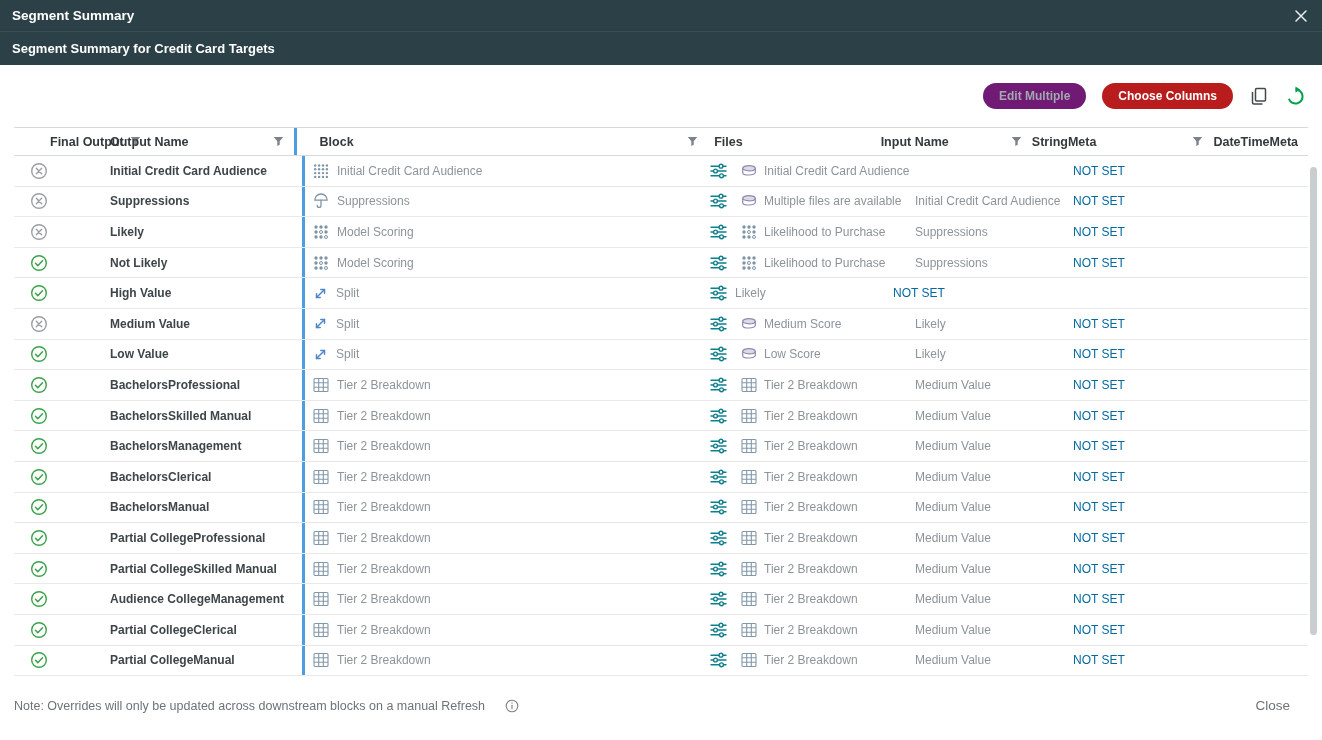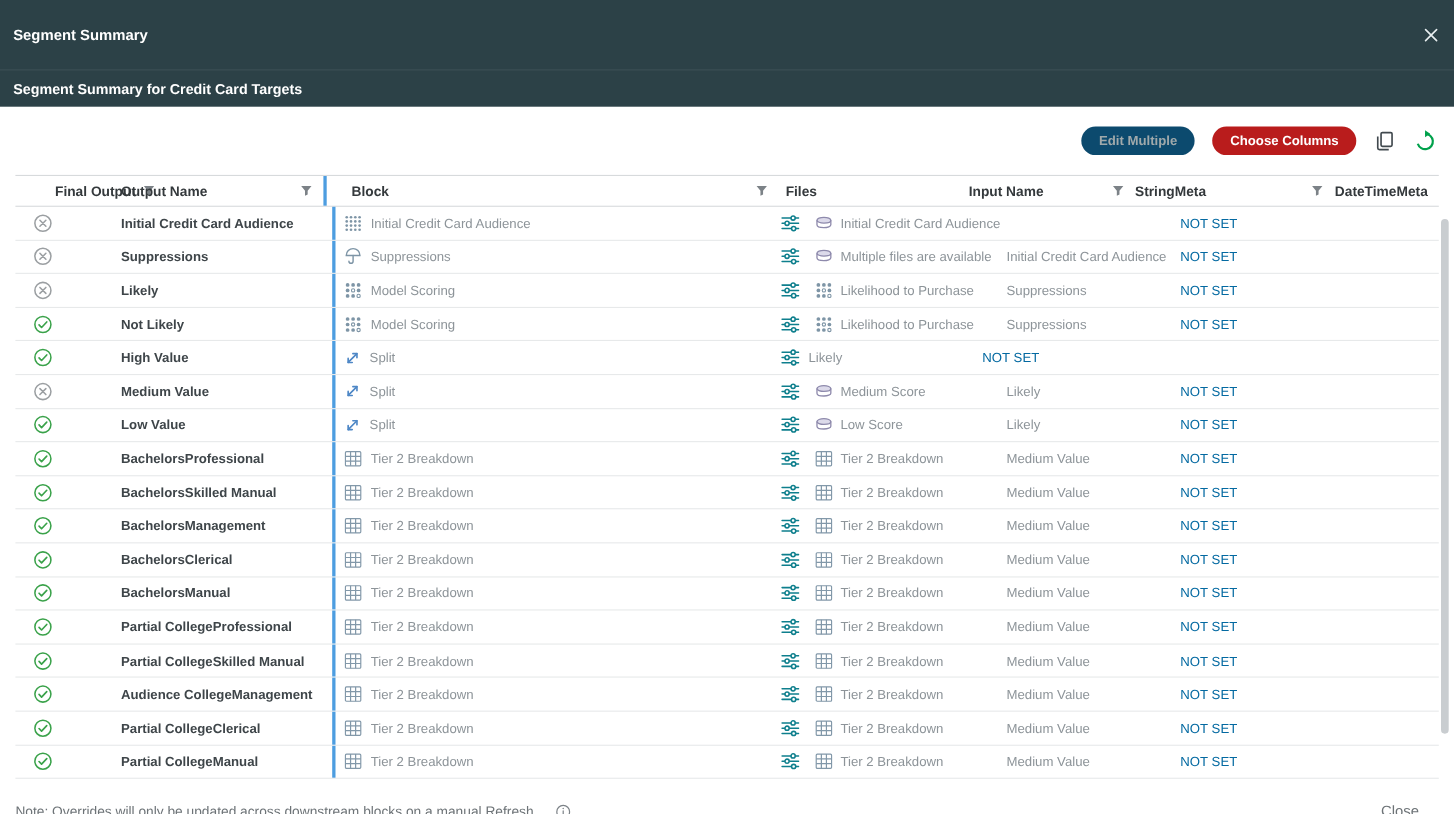--- a/index.html
+++ b/index.html
@@ -2,30 +2,30 @@
 <html><head>
 <meta charset="utf-8">
 <style>
   html,body{margin:0;padding:0;}
   body{
     width:1322px;height:740px;overflow:hidden;background:#ffffff;
     font-family:"Liberation Sans", sans-serif;-webkit-font-smoothing:antialiased;
   }
   
   .modal-header{background:#2c4147;color:#fff;}
-  .mh-row1{display:flex;justify-content:space-between;align-items:center;height:31px;padding:16px 12px;
+  .mh-row1{display:flex;justify-content:space-between;align-items:center;height:31px;padding:0 12px;
            border-bottom:1px solid rgba(255,255,255,0.07);}
   .mh-title{font-size:13.5px;font-weight:bold;}
   .mh-x{display:inline-flex;align-items:center;cursor:pointer;padding:2px;}
   .mh-row2{height:33px;display:flex;align-items:center;padding:0 12px;font-size:13px;font-weight:bold;}
   
   .toolbar{display:flex;justify-content:flex-end;align-items:center;gap:16px;padding:18px 16px 10px 16px;height:26px;}
   .pill{border:none;border-radius:14px;height:26px;padding:0 16px;font-size:12px;font-weight:bold;
         font-family:inherit;display:inline-flex;align-items:center;cursor:pointer;}
-  .pill-disabled{background:#0c4a6e;color:#a0a9ab;cursor:default;}
+  .pill-disabled{background:#701a75;color:#a0a9ab;cursor:default;}
   .pill-dark{background:#b91c1c;color:#ffffff;}
   .iconbtn{display:inline-flex;align-items:center;cursor:pointer;}
   
   .table-wrap{position:relative;margin:8px 14px 0 14px;}
   .thead{display:flex;align-items:center;height:27px;border-top:1px solid #d7dadc;border-bottom:1px solid #d7dadc;
          font-size:12.5px;font-weight:bold;color:#34393c;}
   .hc{display:flex;align-items:center;justify-content:space-between;box-sizing:border-box;padding-right:10px;white-space:nowrap;}
   .funnel{display:inline-flex;align-items:center;cursor:pointer;margin-left:6px;}
   .w-final{width:88px;padding-left:36px;}
   .w-output{width:200px;padding-left:8px;}

